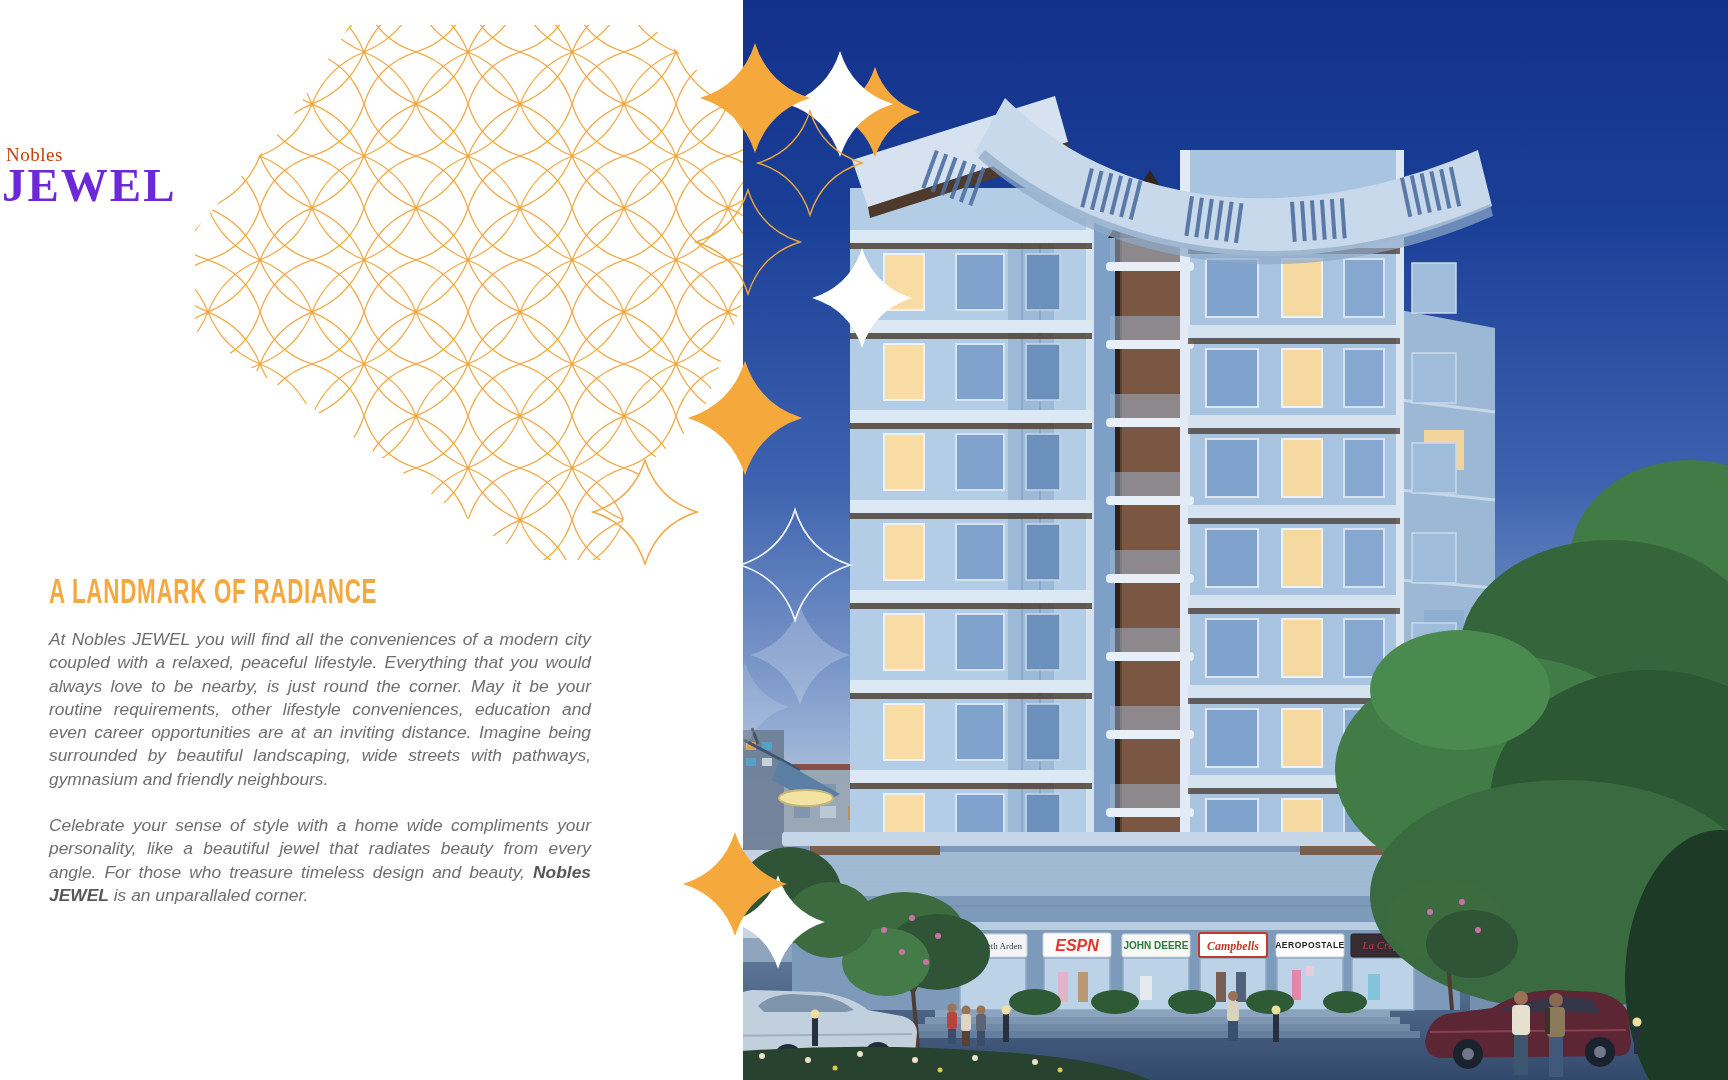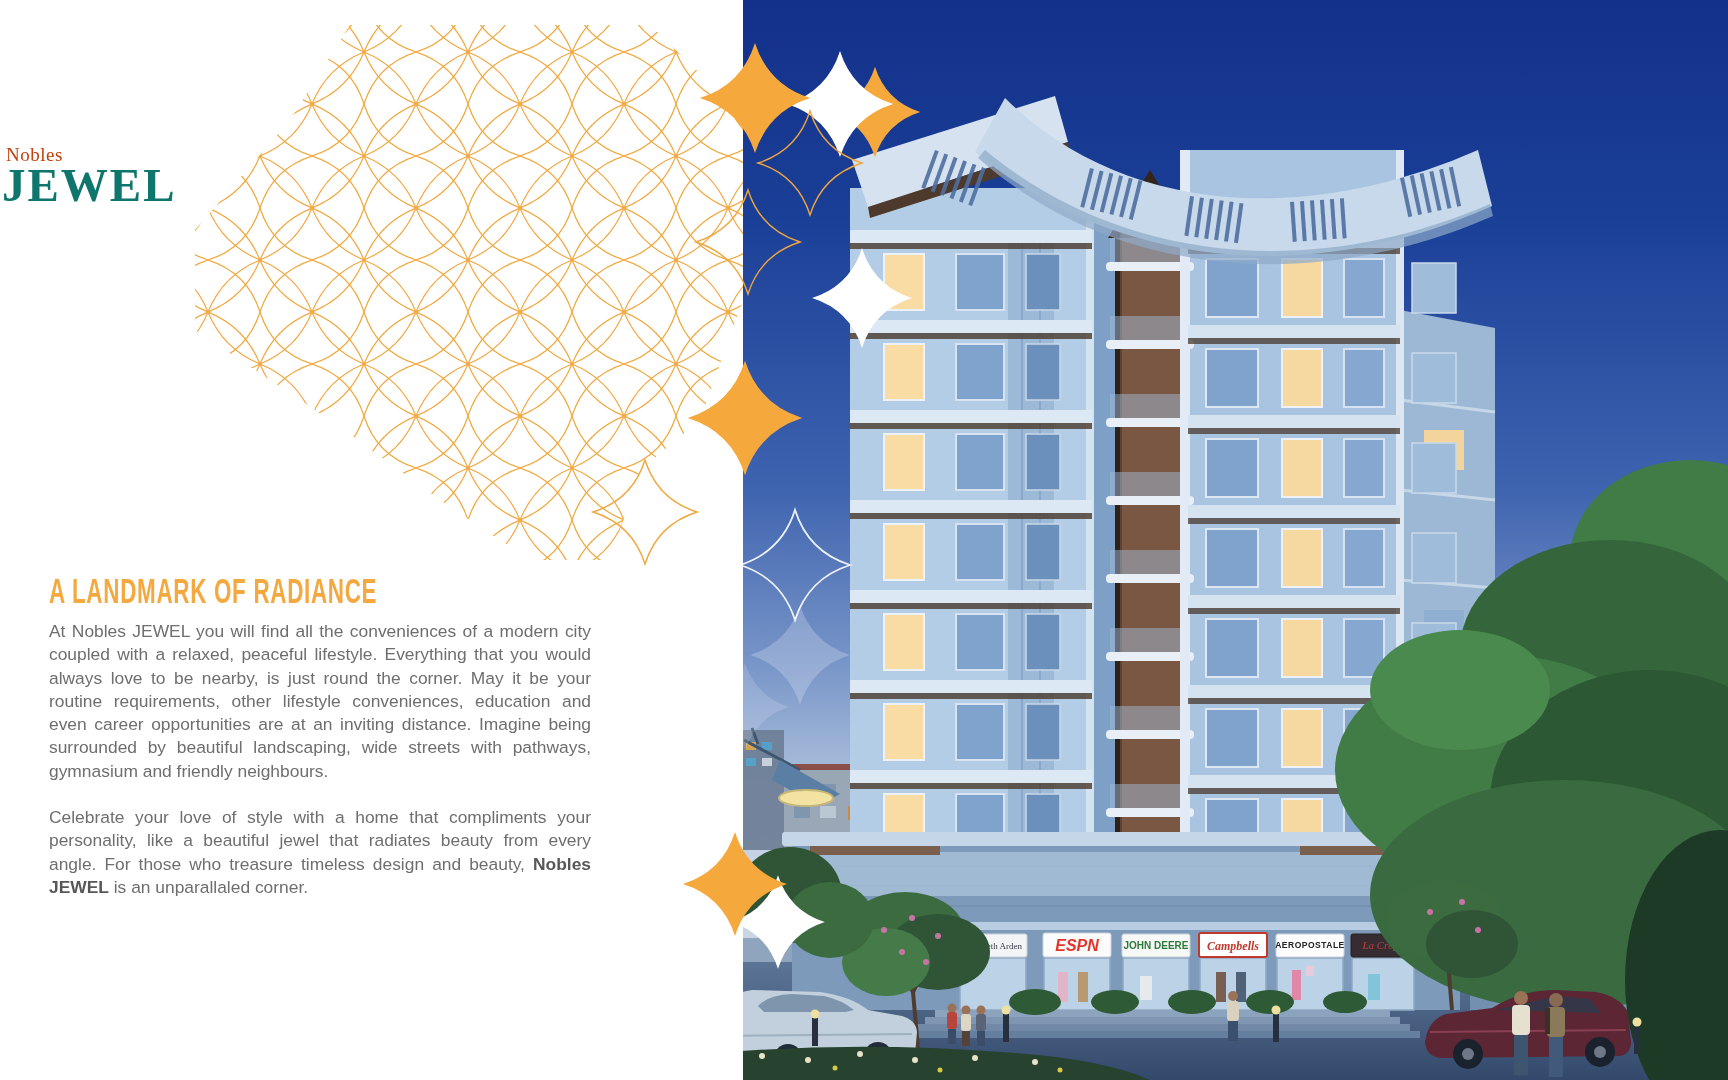--- a/index.html
+++ b/index.html
@@ -13,21 +13,21 @@
   .logo-knot{margin-left:36px;}
   .brand-top{font-family:"Liberation Serif",serif;font-size:19px;letter-spacing:.5px;
              margin:2px 0 0 2px;}
   .brand-main{font-family:"Liberation Serif",serif;font-size:47px;font-weight:bold;
               letter-spacing:2px;margin:-4px 0 0 -2px;line-height:1;}
   .headline{position:absolute;top:571px;left:0;margin:0;white-space:nowrap;
             font-size:33px;font-weight:700;letter-spacing:1px;
             transform:scale(.68,1.08);transform-origin:left top;}
   .bodycopy{position:absolute;top:620px;left:0;width:542px;color:#6e6e6e;
             font-size:17.4px;line-height:23.3px;text-align:justify;}
-  .bodycopy p{margin:0 0 23px 0;}
+  .bodycopy p{margin:8px 0 23px 0;font-style:italic;}
   .bodycopy b{color:#575757;}
 </style>
 </head>
 <body>
 
 <div class="page">
 
   <svg class="layer" width="1728" height="1080" viewBox="0 0 1728 1080" style="z-index:1">
     <defs>
       <linearGradient id="sky" x1="0" y1="0" x2="0" y2="1">
@@ -415,25 +415,25 @@
       <svg class="logo-knot" width="76" height="64" viewBox="-40 -34 80 68">
         <g>
           <path id="heart" d="M0,17 C-13,4 -16,-8 -8.5,-13.5 C-3.5,-17 -0.5,-12 0,-6.5 C0.5,-12 3.5,-17 8.5,-13.5 C16,-8 13,4 0,17 Z" fill="none"></path>
           <use href="#heart" transform="translate(0,-15)" fill="#D9356F"></use>
           <use href="#heart" transform="rotate(90) translate(0,-15)" fill="#D9356F"></use>
           <use href="#heart" transform="rotate(180) translate(0,-15)" fill="#5E2559"></use>
           <use href="#heart" transform="rotate(270) translate(0,-15)" fill="#5E2559"></use>
         </g>
       </svg>
       <div class="brand-top" style="color:#c2410c">Nobles</div>
-      <div class="brand-main" style="color:#0f766e">JEWEL</div>
+      <div class="brand-main" style="color:#6d28d9">JEWEL</div>
     </div>
 
     <div class="text-col">
       <h1 class="headline" style="color:#F3A93F">A LANDMARK OF RADIANCE</h1>
       <div class="bodycopy">
         <p>At Nobles JEWEL you will find all the conveniences of a modern city coupled with a relaxed, peaceful lifestyle. Everything that you would always love to be nearby, is just round the corner. May it be your routine requirements, other lifestyle conveniences, education and even career opportunities are at an inviting distance. Imagine being surrounded by beautiful landscaping, wide streets with pathways, gymnasium and friendly neighbours.</p>
-        <p><span>Celebrate your love of style with a home that compliments your personality, like a beautiful jewel that radiates beauty from every angle. For those who treasure timeless design and beauty, </span><b>Nobles JEWEL</b><span> is an unparallaled corner.</span></p>
+        <p><span>Celebrate your sense of style with a home wide compliments your personality, like a beautiful jewel that radiates beauty from every angle. For those who treasure timeless design and beauty, </span><b>Nobles JEWEL</b><span> is an unparallaled corner.</span></p>
       </div>
     </div>
   </div>
 
 </div>
 
 </body></html>

